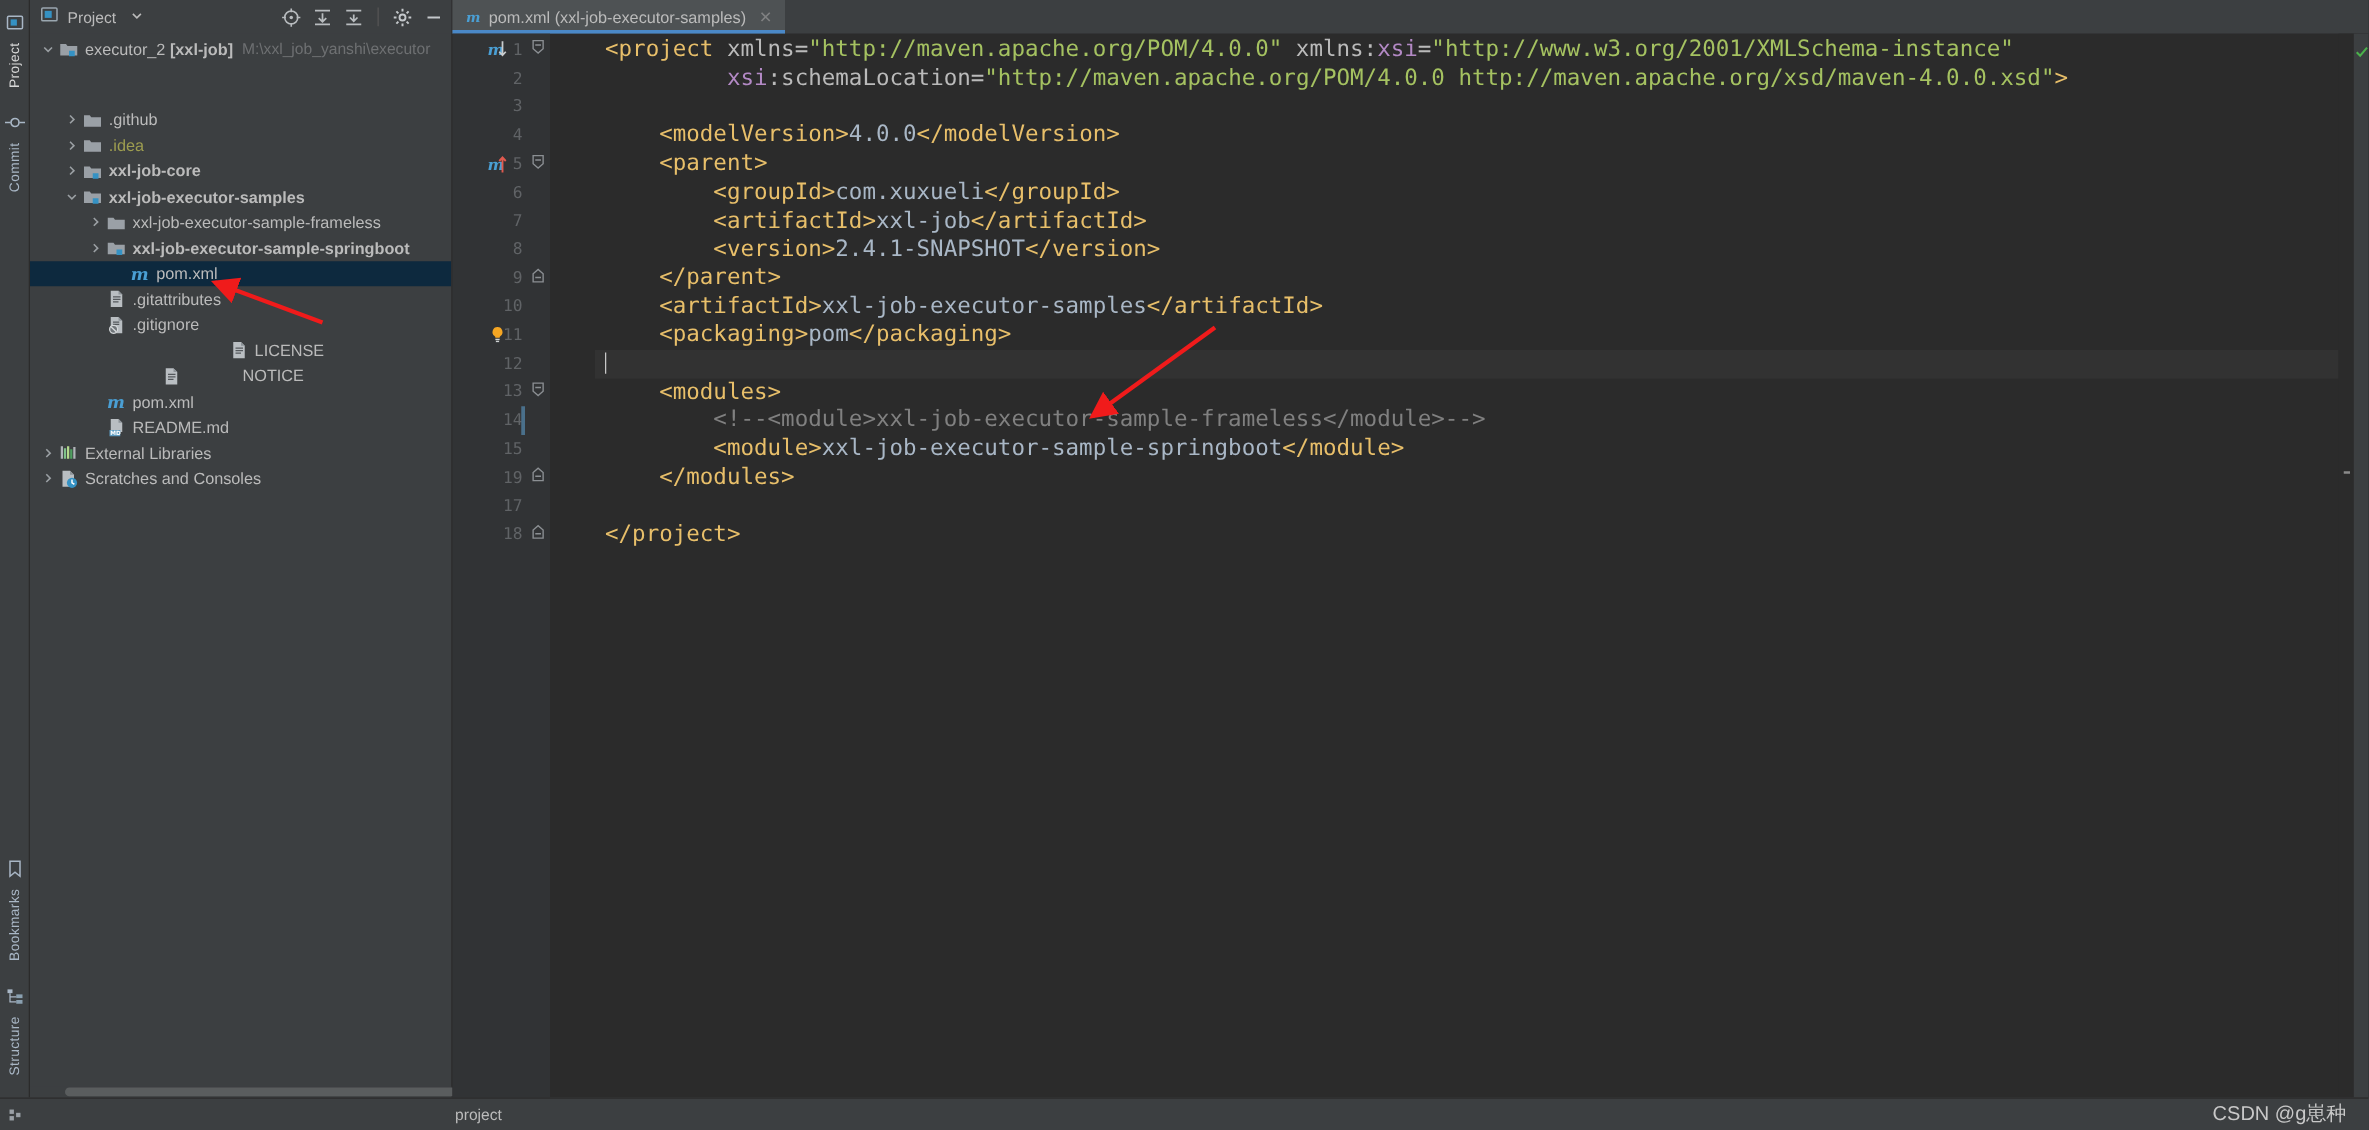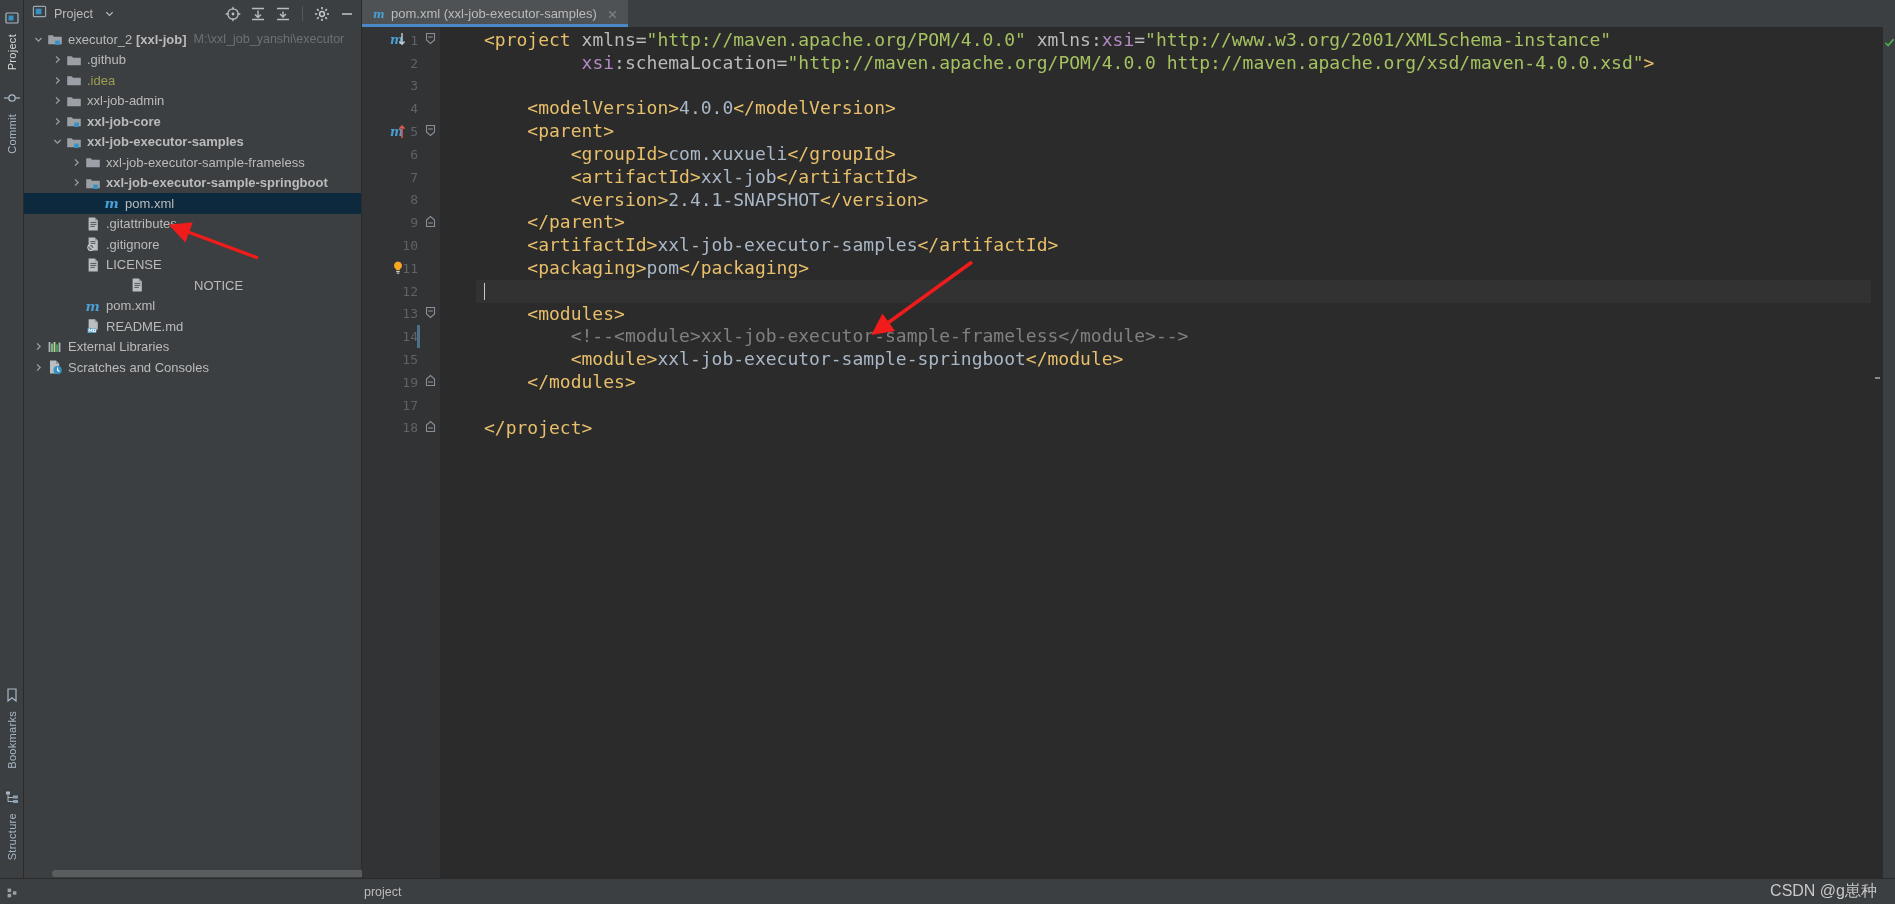--- a/index.html
+++ b/index.html
@@ -377,52 +377,41 @@
                 <path d="M2.6 4.4L6 7.8l3.4-3.4" fill="none" stroke="#9a9fa3" stroke-width="1.4"></path>
               </svg>
             </span>
             <span class="ficon"><svg width="16" height="16" viewBox="0 0 16 16">
                 <path d="M1.2 4.2h4.6l1.2 1.5h7.8v7.6H1.2z" fill="#9aa0a6"></path>
                 <rect x="8.2" y="9.6" width="4.6" height="4.4" fill="#3592c4"></rect>
               </svg></span>
             <span class="label">executor_2 <b>[xxl-job]</b></span>
             <span class="path-hint">M:\xxl_job_yanshi\executor</span>
           </div>
+          <div class="row" style="padding-left: 27px; margin-top: 36px;">
+            <span class="arrow">
+              <svg width="11" height="11" viewBox="0 0 12 12">
+                <path d="M4.4 2.6L7.8 6l-3.4 3.4" fill="none" stroke="#9a9fa3" stroke-width="1.4"></path>
+              </svg>
+            </span>
+            <span class="ficon"><svg width="16" height="16" viewBox="0 0 16 16">
+                <path d="M1.2 4.2h4.6l1.2 1.5h7.8v7.6H1.2z" fill="#9aa0a6"></path>
+              </svg></span>
+            <span class="label">.github</span>
+          </div>
           <div class="row" style="padding-left: 27px;">
             <span class="arrow">
               <svg width="11" height="11" viewBox="0 0 12 12">
                 <path d="M4.4 2.6L7.8 6l-3.4 3.4" fill="none" stroke="#9a9fa3" stroke-width="1.4"></path>
               </svg>
             </span>
             <span class="ficon"><svg width="16" height="16" viewBox="0 0 16 16">
                 <path d="M1.2 4.2h4.6l1.2 1.5h7.8v7.6H1.2z" fill="#9aa0a6"></path>
               </svg></span>
-            <span class="label">.github</span>
-          </div>
-          <div class="row" style="padding-left: 27px;">
-            <span class="arrow">
-              <svg width="11" height="11" viewBox="0 0 12 12">
-                <path d="M4.4 2.6L7.8 6l-3.4 3.4" fill="none" stroke="#9a9fa3" stroke-width="1.4"></path>
-              </svg>
-            </span>
-            <span class="ficon"><svg width="16" height="16" viewBox="0 0 16 16">
-                <path d="M1.2 4.2h4.6l1.2 1.5h7.8v7.6H1.2z" fill="#9aa0a6"></path>
-              </svg></span>
             <span class="label olive">.idea</span>
-          </div>
-          <div class="row" style="padding-left: 27px;">
-            <span class="arrow">
-              <svg width="11" height="11" viewBox="0 0 12 12">
-                <path d="M4.4 2.6L7.8 6l-3.4 3.4" fill="none" stroke="#9a9fa3" stroke-width="1.4"></path>
-              </svg>
-            </span>
-            <span class="ficon"><svg width="16" height="16" viewBox="0 0 16 16">
-                <path d="M1.2 4.2h4.6l1.2 1.5h7.8v7.6H1.2z" fill="#9aa0a6"></path>
-              </svg></span>
-            <span class="label">xxl-job-admin</span>
           </div>
           <div class="row" style="padding-left: 27px;">
             <span class="arrow">
               <svg width="11" height="11" viewBox="0 0 12 12">
                 <path d="M4.4 2.6L7.8 6l-3.4 3.4" fill="none" stroke="#9a9fa3" stroke-width="1.4"></path>
               </svg>
             </span>
             <span class="ficon"><svg width="16" height="16" viewBox="0 0 16 16">
                 <path d="M1.2 4.2h4.6l1.2 1.5h7.8v7.6H1.2z" fill="#9aa0a6"></path>
                 <rect x="8.2" y="9.6" width="4.6" height="4.4" fill="#3592c4"></rect>
@@ -484,21 +473,21 @@
             <span class="arrow"></span>
             <span class="ficon"><svg width="16" height="16" viewBox="0 0 16 16">
                 <path d="M3.6 1.6h6.2l3 3v10H3.6z" fill="#b9bec2"></path>
                 <path d="M9.8 1.6v3h3" fill="#8d9398"></path>
                 <path d="M5.4 5.6h5M5.4 7.4h5" stroke="#54585c" stroke-width="1"></path>
                 <circle cx="5.9" cy="11.4" r="3.2" fill="#6f7579" stroke="#d6d9db" stroke-width="1"></circle>
                 <path d="M3.8 9.4l4.2 4" stroke="#d6d9db" stroke-width="1.1"></path>
               </svg></span>
             <span class="label">.gitignore</span>
           </div>
-          <div class="row" style="padding-left: 46px;">
+          <div class="row" style="padding-left: 46px; justify-content: center;">
             <span class="arrow"></span>
             <span class="ficon"><svg width="16" height="16" viewBox="0 0 16 16">
                 <path d="M3.6 1.6h6.2l3 3v10H3.6z" fill="#b9bec2"></path>
                 <path d="M9.8 1.6v3h3" fill="#8d9398"></path>
                 <path d="M5.4 6.4h6M5.4 8.4h6M5.4 10.4h4.4" stroke="#54585c" stroke-width="1"></path>
               </svg></span>
             <span class="label">LICENSE</span>
           </div>
           <div class="row" style="padding-left: 46px; gap: 44px;">
             <span class="arrow"></span>

